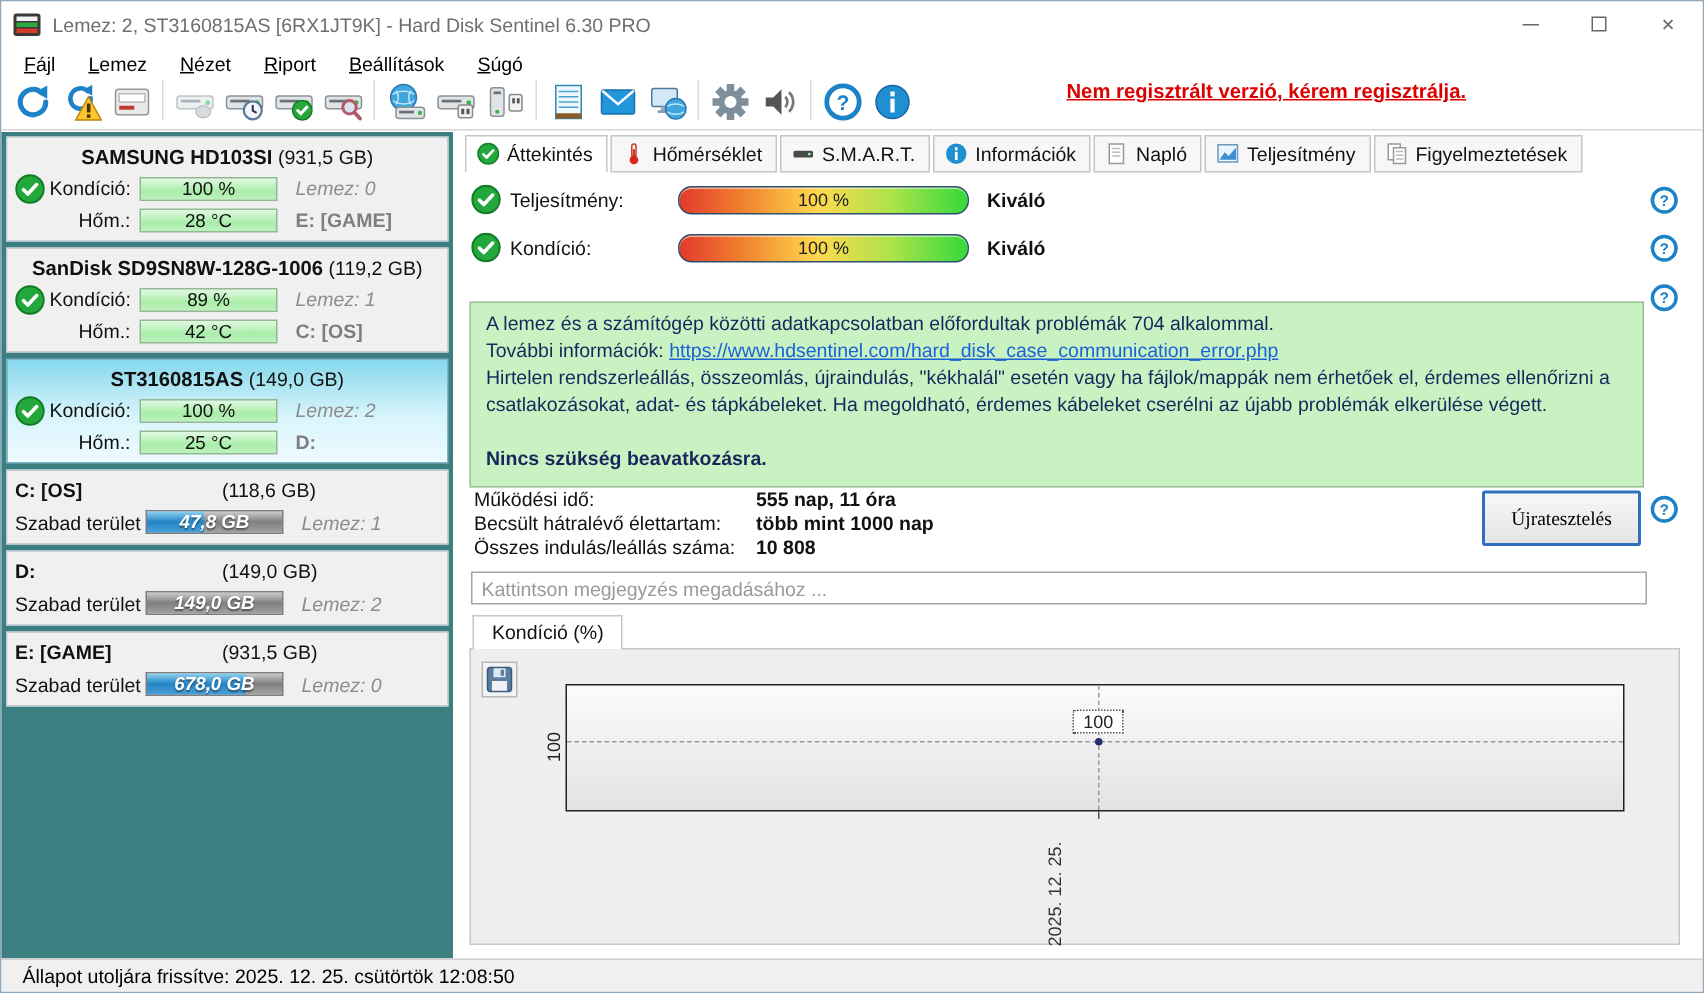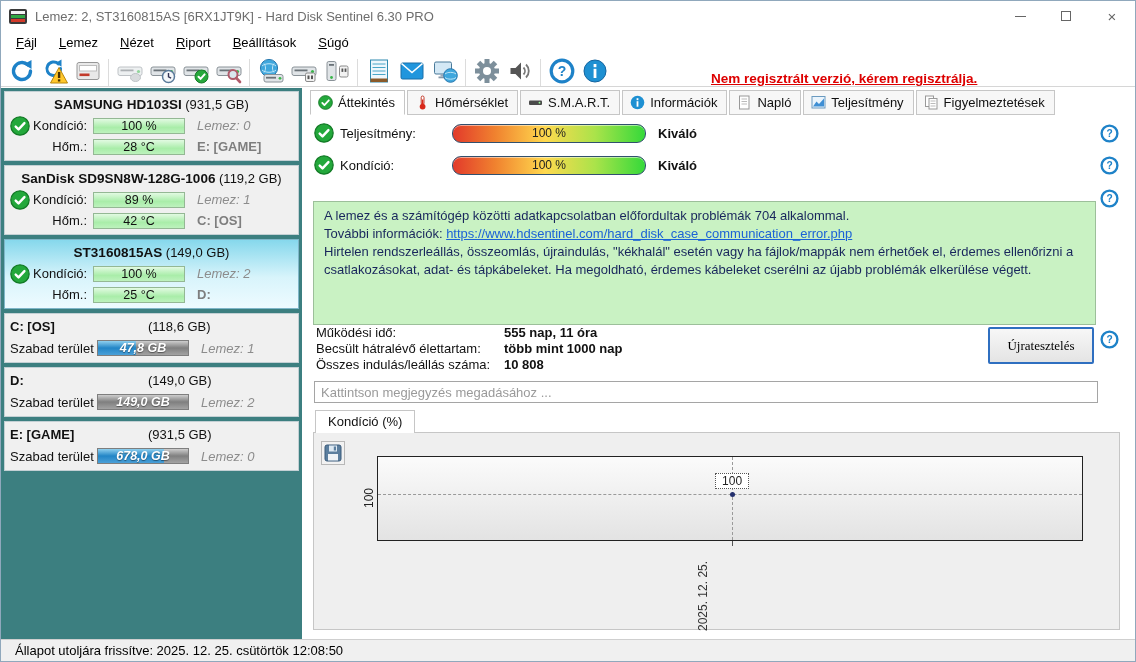--- a/index.html
+++ b/index.html
@@ -20,21 +20,21 @@
   .glyph-min { width:11px; height:1px; background:#666; display:block; }
   .glyph-max { width:10px; height:10px; border:1px solid #666; display:block; }
   .glyph-close { font-size:15px; line-height:1; }
 
   
   .menubar { height:22px; display:flex; align-items:center; background:#fff; padding-left:4px; }
   .menu-item { display:inline-block; padding:2px 11px; font-size:13px; color:#000; }
   .menu-item::first-letter { text-decoration: underline; }
 
   
-  .toolbar { height:34px; display:flex; align-items:flex-end; background:#fff; border-bottom:1px solid #d6d6d6; padding-left:4px; }
+  .toolbar { height:34px; display:flex; align-items:flex-start; background:#fff; border-bottom:1px solid #d6d6d6; padding-left:4px; }
   .tool-btn { width:33px; height:30px; display:flex; align-items:center; justify-content:center; }
   .tool-btn svg { width:26px; height:26px; }
   .tool-sep { width:1px; height:27px; background:#dcdcdc; margin:0 4px; }
   .reg-text { margin-left:100px; color:#dd0000; font-weight:bold; text-decoration:underline; font-size:13.5px; }
 
   
   .main { position:absolute; top:87px; left:0; right:0; bottom:22px; display:flex; }
 
   
   .sidebar { width:301px; background:#3c7f80; padding:3px; display:flex; flex-direction:column; gap:4px; overflow:hidden; }
@@ -495,20 +495,21 @@
             <use href="#svg-help"></use>
           </svg></span>
       <span class="helpicon" style="top:242px; right:16px;"><svg viewBox="0 0 26 26">
             <use href="#svg-help"></use>
           </svg></span>
 
       <div class="msgbox">
         <div>A lemez és a számítógép közötti adatkapcsolatban előfordultak problémák 704 alkalommal.</div>
         <div><span>További információk: </span><a href="#">https://www.hdsentinel.com/hard_disk_case_communication_error.php</a></div>
         <div>Hirtelen rendszerleállás, összeomlás, újraindulás, "kékhalál" esetén vagy ha fájlok/mappák nem érhetőek el, érdemes ellenőrizni a csatlakozásokat, adat- és tápkábeleket. Ha megoldható, érdemes kábeleket cserélni az újabb problémák elkerülése végett.</div>
+        <div class="msg-action">Nincs szükség beavatkozásra.</div>
       </div>
 
       <div class="stats">
         <div class="srow">
             <span class="sl">Működési idő:</span>
             <span class="sv">555 nap, 11 óra</span>
           </div>
         <div class="srow">
             <span class="sl">Becsült hátralévő élettartam:</span>
             <span class="sv">több mint 1000 nap</span>

